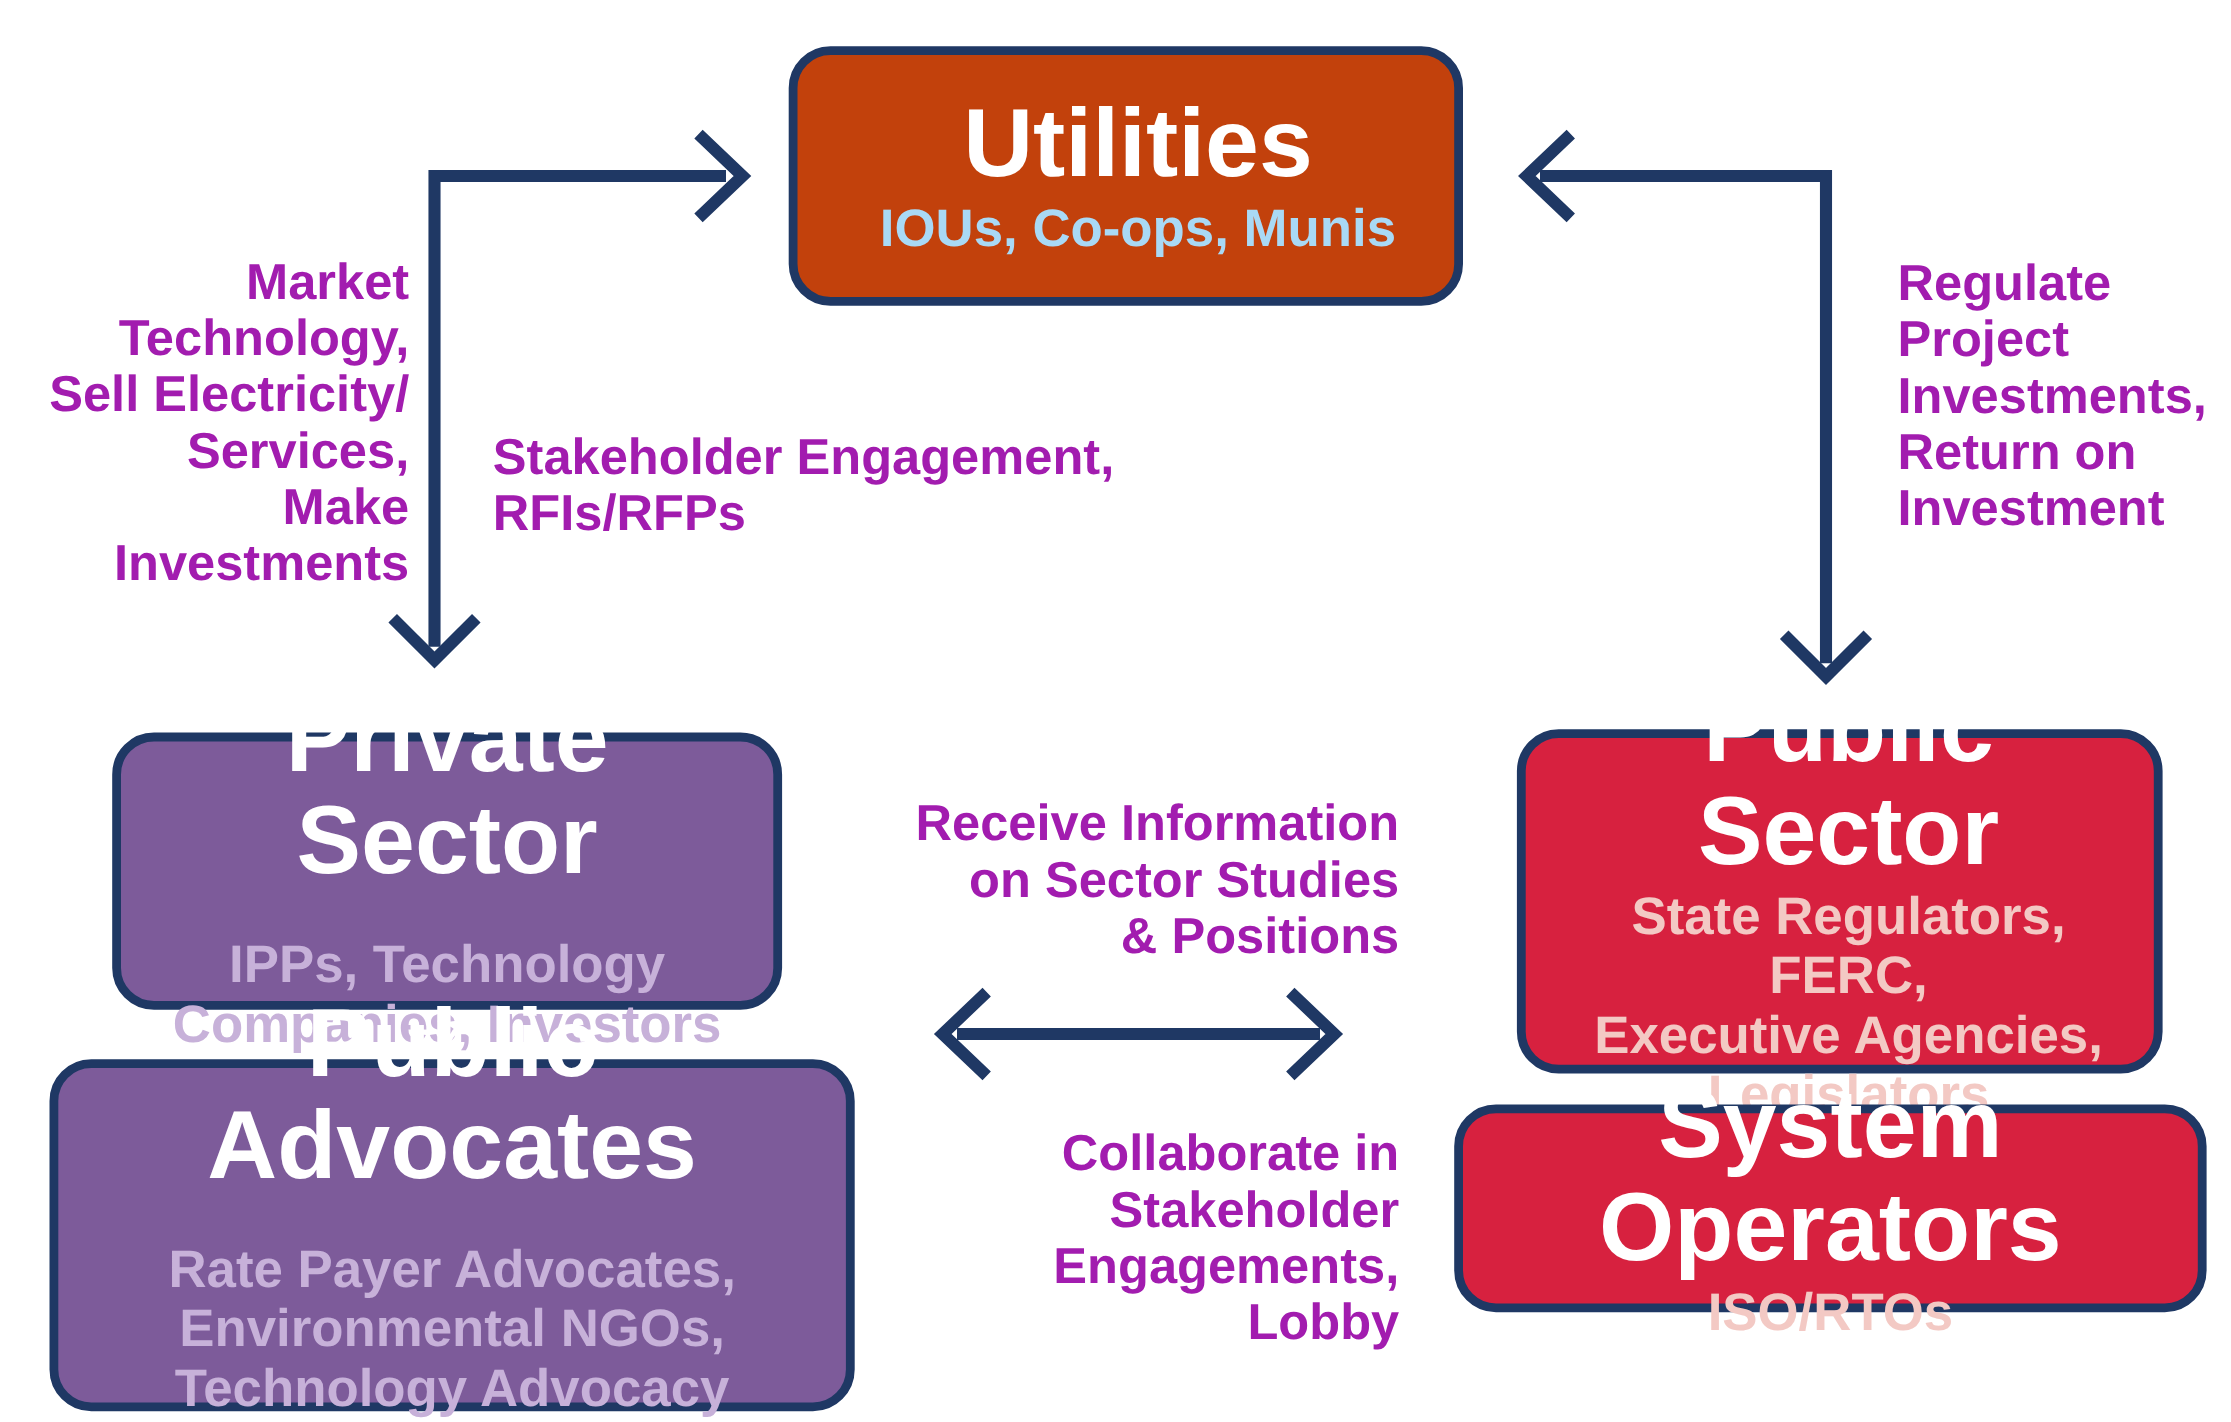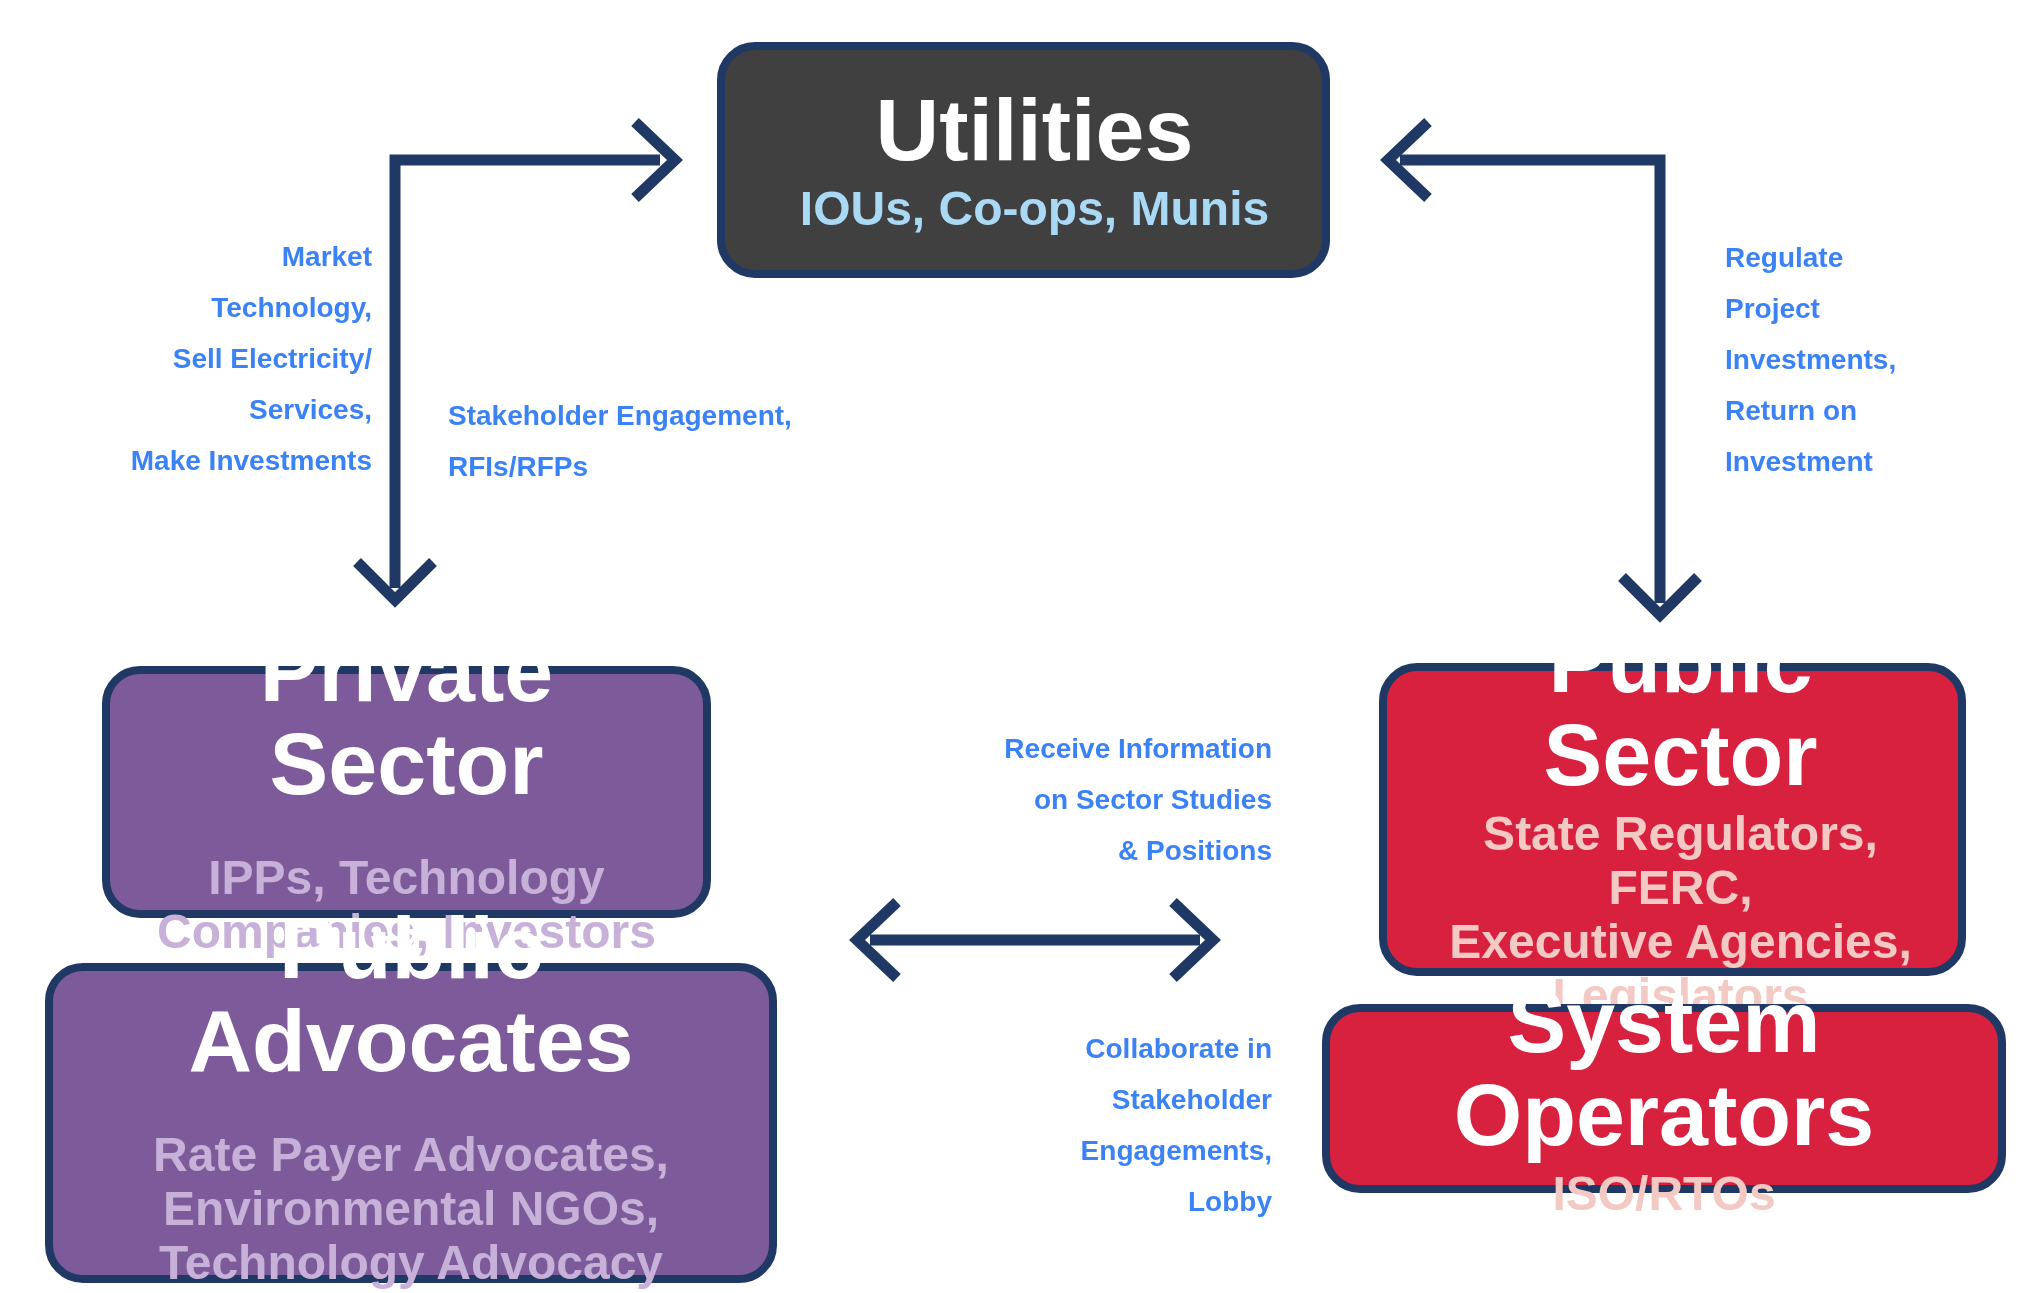--- a/index.html
+++ b/index.html
@@ -9,28 +9,28 @@
   }
   svg.arrow-layer{position:absolute;left:0;top:0;width:2028px;height:1293px;}
   .arrow{stroke:#1f3864;stroke-width:11;fill:none;stroke-linejoin:miter;stroke-linecap:butt;}
   .node{
     position:absolute;box-sizing:border-box;border:8px solid #1f3864;border-radius:38px;
     display:flex;flex-direction:column;justify-content:center;align-items:center;
     text-align:center;padding:6px 18px;gap:6px;
   }
   .node-title{color:#ffffff;font-size:88px;line-height:1.05;white-space:pre-line;}
   .node-sub{font-size:48px;line-height:54px;white-space:pre-line;}
-  .node.blue{background:#404040;padding-left:40px;}
+  .node.blue{background:#c2410c;padding-left:40px;}
   .node.blue .node-sub{color:#a9d9f5;}
   .node.purple{background:#7d5b9a;gap:41px;}
   .node.purple .node-sub{color:#c7b1d9;}
   .node.red{background:#d7213f;}
   .node.red .node-sub{color:#f3c9c4;}
   .edge-label{
-    position:absolute;color:#3b82f6;font-size:28px;line-height:51px;white-space:pre-line;
+    position:absolute;color:#a21caf;font-size:46px;line-height:51px;white-space:pre-line;
   }
   .align-right{text-align:right;}
   .align-left{text-align:left;}
   .align-center{text-align:right;}
 </style>
 </head>
 <body>
 
 <div class="canvas">
 

